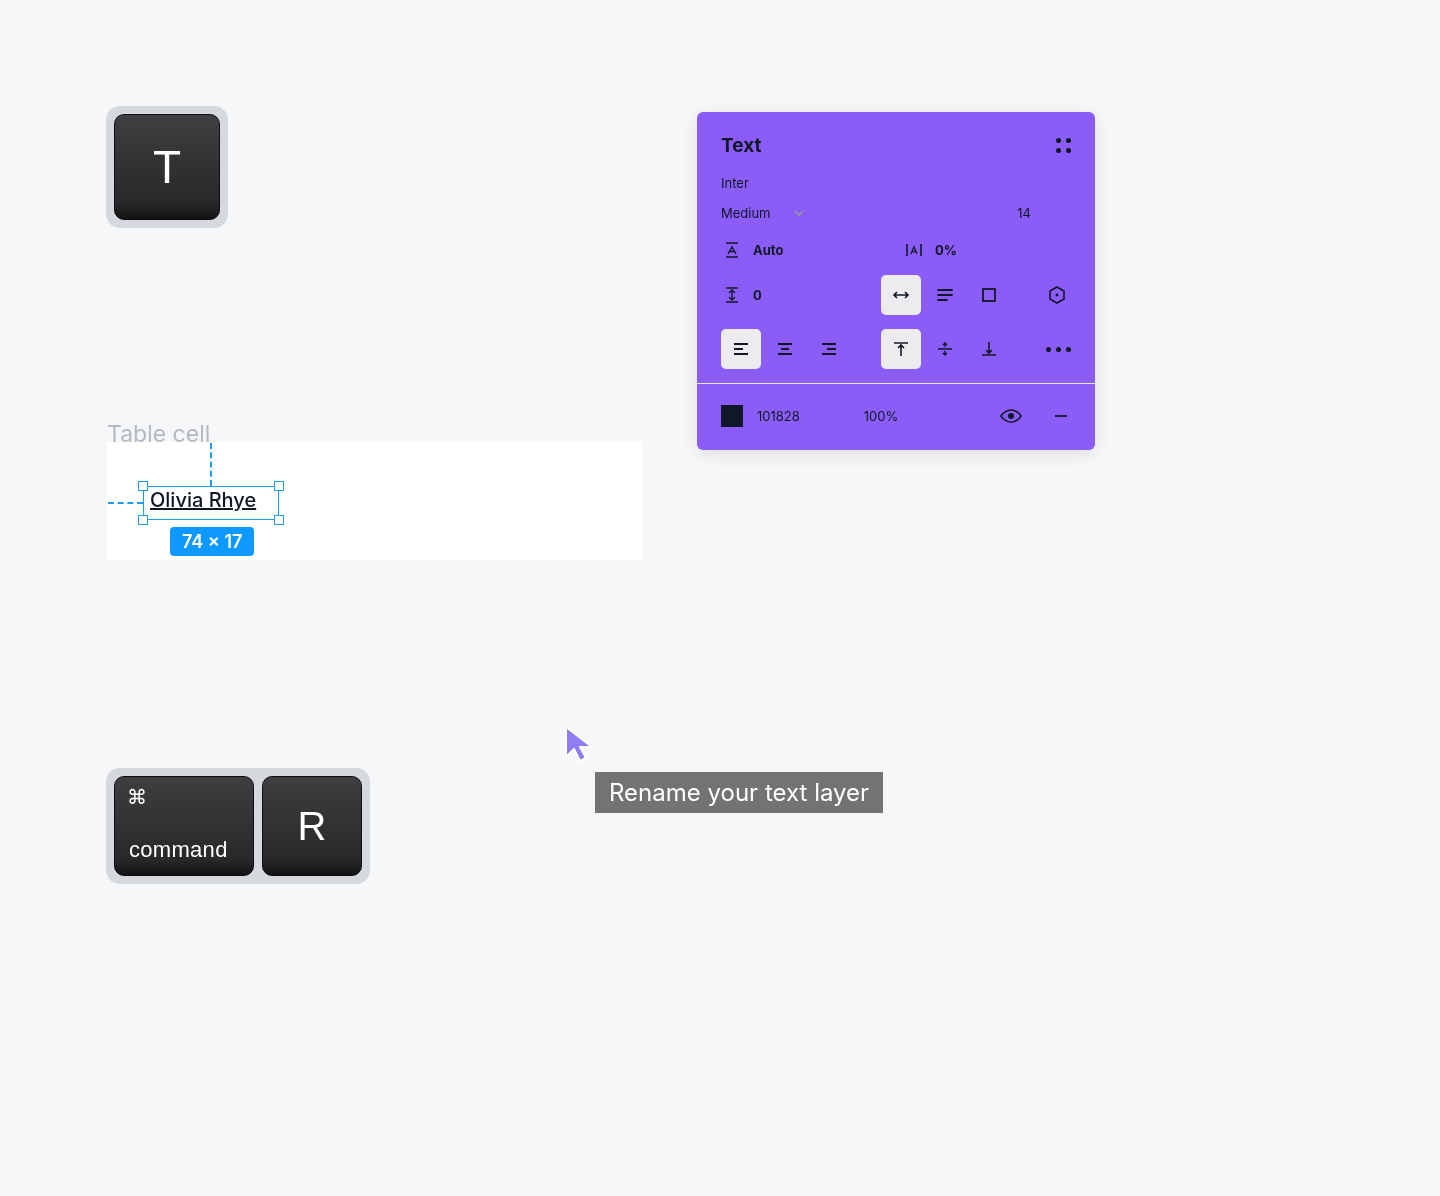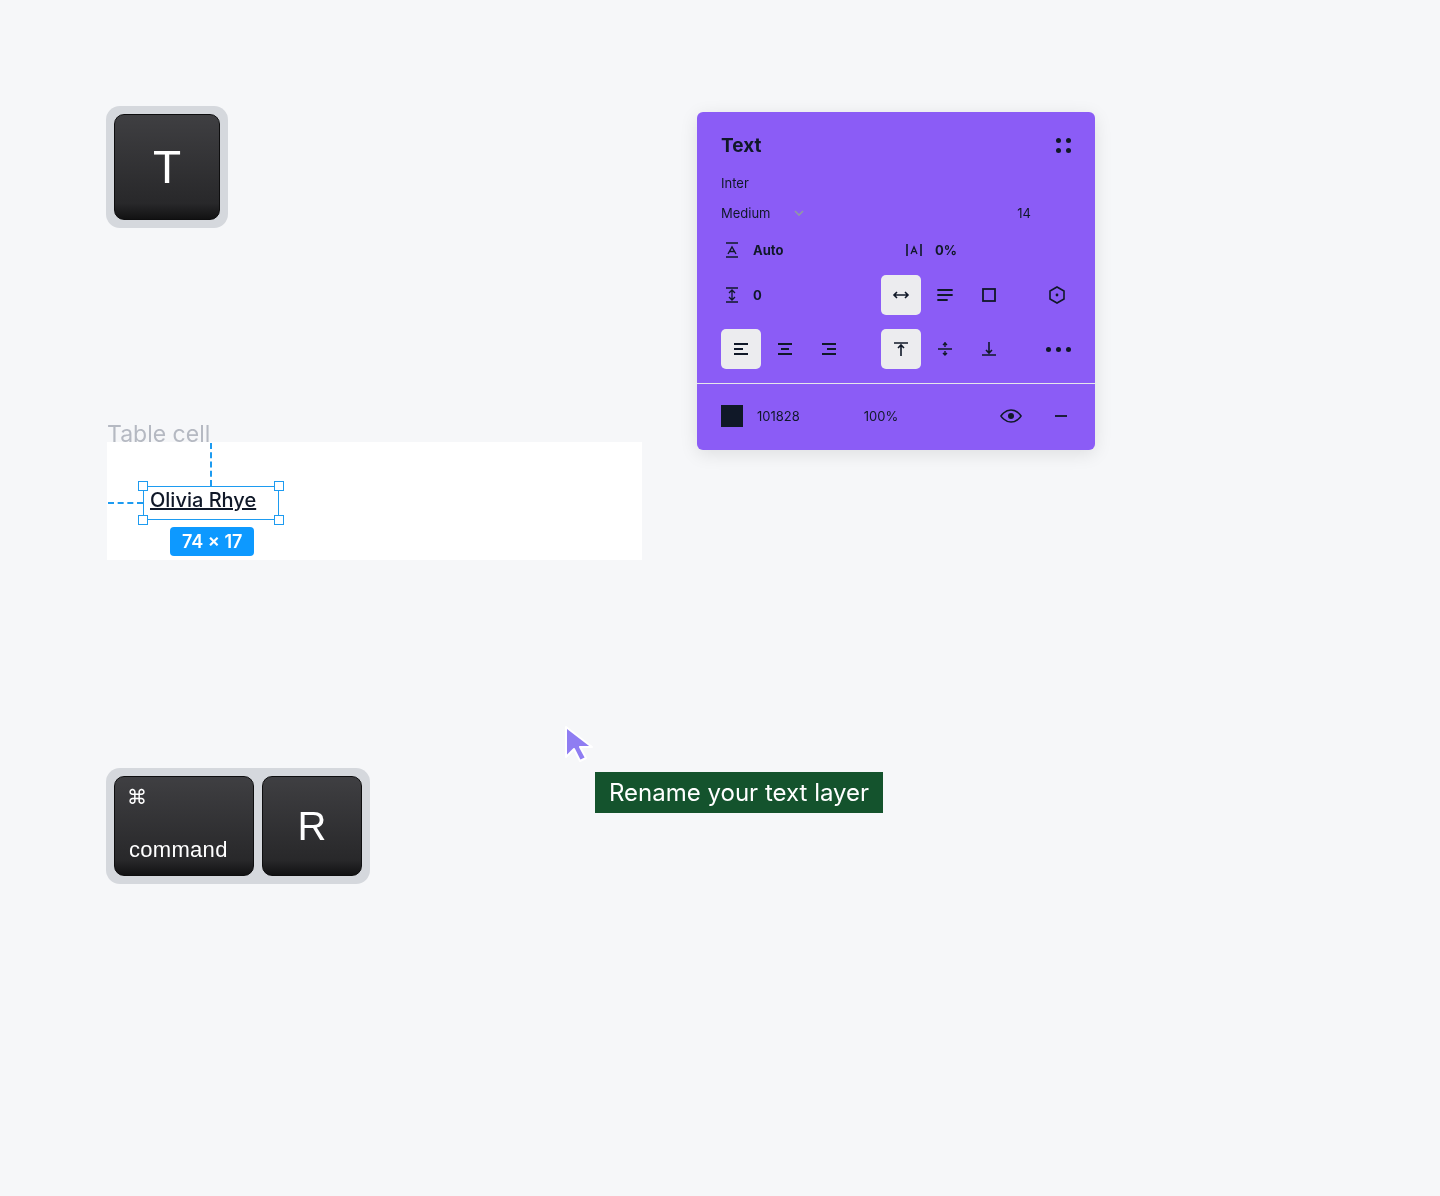--- a/index.html
+++ b/index.html
@@ -140,21 +140,21 @@
   .dots3h span { width:5px; height:5px; background:#101828; border-radius:50%; }
 
   
   #cursor-svg {
     position:absolute;
     top:723px; left:560px;
   }
   #tooltip {
     position:absolute;
     top:772px; left:595px;
-    background:#14532d;
+    background:#737373;
     color:#ffffff;
     font-size:24px;
     font-weight:400;
     padding:6px 14px;
   }
 </style>
 </head>
 <body>
 
 <div id="key-t-outer" class="keycap-outer">

